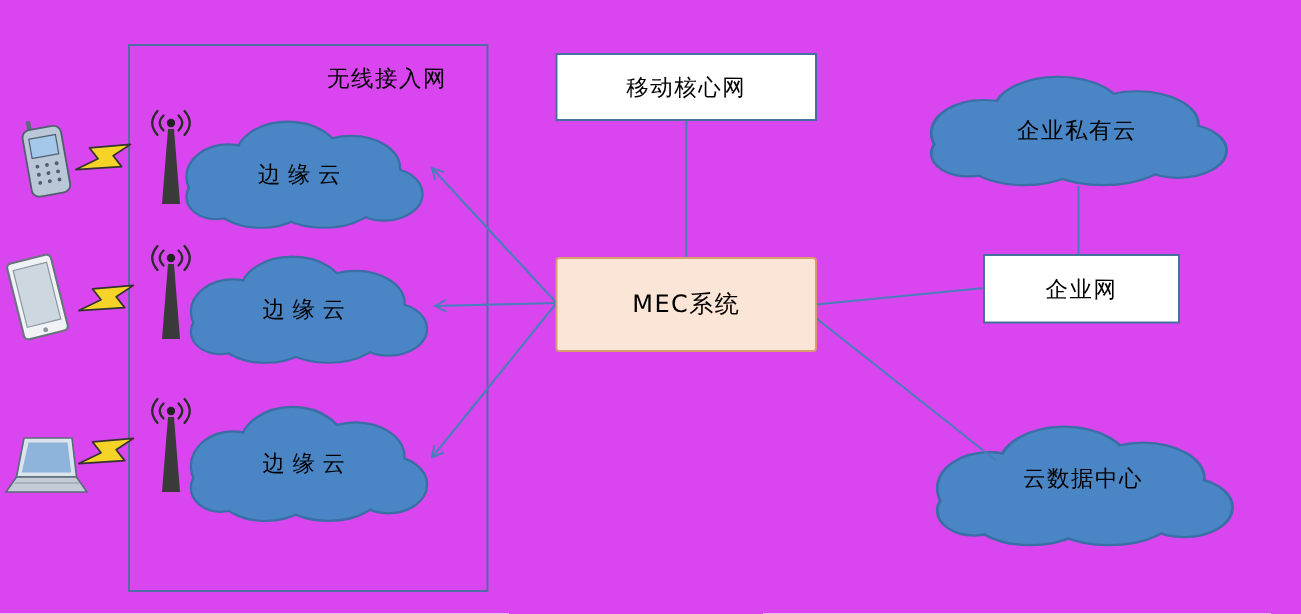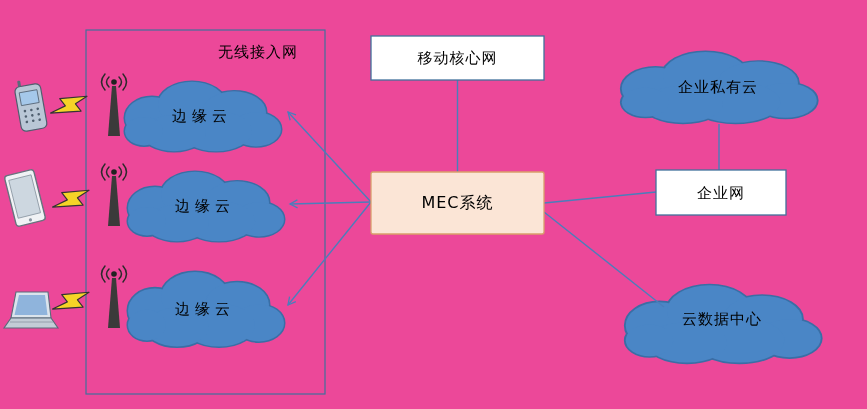--- a/index.html
+++ b/index.html
@@ -1,16 +1,16 @@
 <!DOCTYPE html>
 <html style="--cloud-fill: #4a86c6; --cloud-stroke: #3a6ea5; --line: #4a7ebb; --box-stroke: #41719c; --box-fill: #ffffff; --mec-fill: #fbe5d6; --mec-stroke: #d99e6b; --bolt-fill: #f5d327; --text: #000000;"><head>
 <meta charset="utf-8">
 <style>
   html,body { margin:0; padding:0; background:#ffffff; }
-  .stage { position:relative; width:867px; height:409px; background:#ec4899; overflow:hidden; }
+  .stage { position:relative; width:867px; height:409px; background:#d946ef; overflow:hidden; }
   svg { display:block; }
   text { font-family:"DejaVu Sans","Liberation Sans",sans-serif; fill:var(--text,#000); }
   .lbl { font-size:15px; text-anchor:middle; letter-spacing:1px; }
   .lbl-spaced { letter-spacing:5px; }
   .mec-lbl { font-size:16px; }
   .cloud-outline { fill:var(--cloud-fill,#4a86c6); stroke:var(--cloud-stroke,#3a6ea5); stroke-width:3; }
   .cloud-body { fill:var(--cloud-fill,#4a86c6); stroke:none; }
   .connector { stroke:var(--line,#4a7ebb); stroke-width:1.4; fill:none; }
   .arrow-path { stroke:var(--line,#4a7ebb); stroke-width:1.3; fill:none; }
   .box { fill:var(--box-fill,#fff); stroke:var(--box-stroke,#41719c); stroke-width:1.3; }

